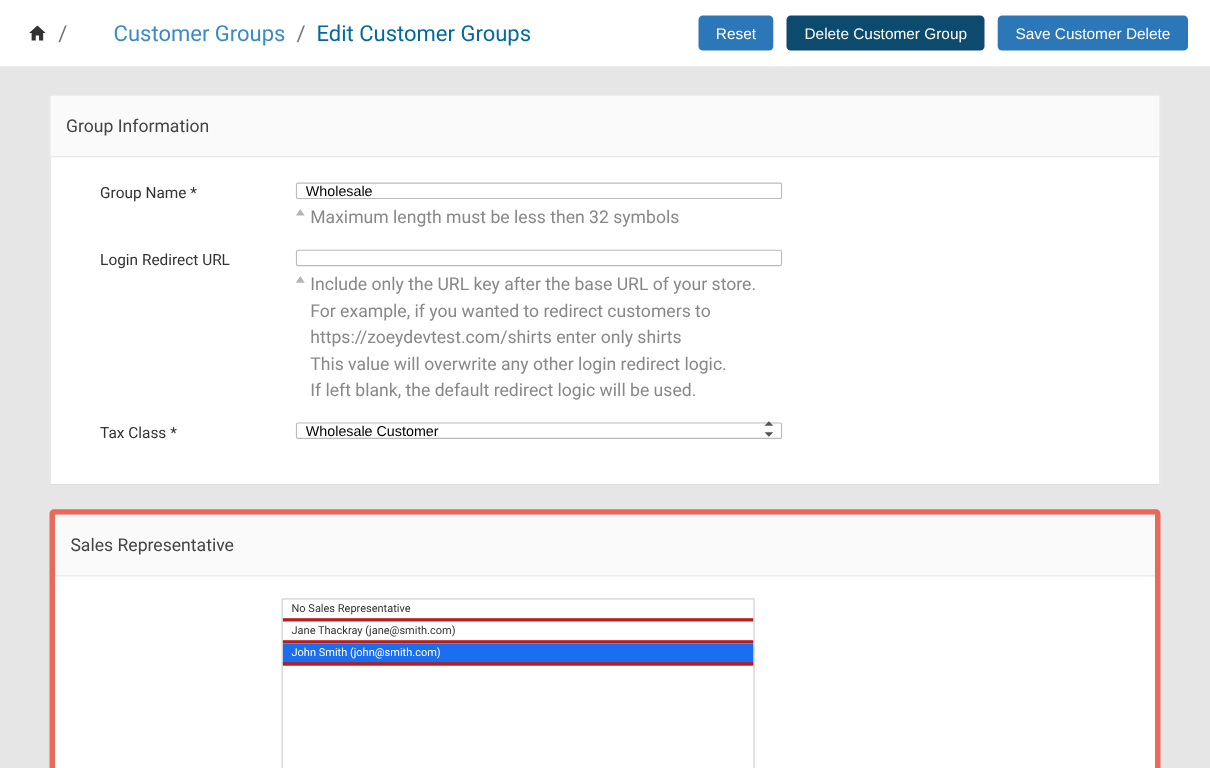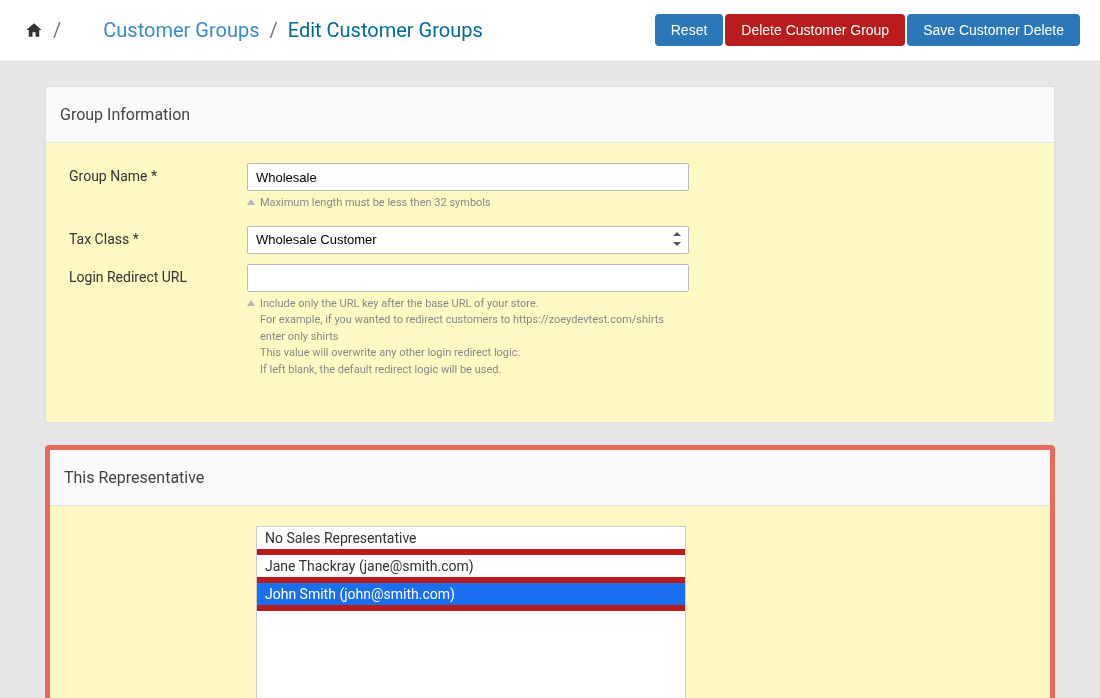--- a/index.html
+++ b/index.html
@@ -27,70 +27,70 @@
   }
   .breadcrumb .sep { color: #777; }
   .breadcrumb a {
     color: #3b8bc4;
     text-decoration: none;
     cursor: pointer;
     margin-left: 32px;
   }
   .breadcrumb .home-icon svg { display:block; }
   .breadcrumb .current { color: #0369a1; }
-  .btn-row { display: flex; gap: 2px; }
+  .btn-row { display: flex; gap: 12px; }
   .btn {
     border: none;
     padding: 8px 16px;
     border-radius: 4px;
     color: #fff;
     font-size: 14px;
     cursor: pointer;
   }
   .btn-primary { background: #2c77b8; }
-  .btn-secondary { background: #b91c1c; text-align: right; }
+  .btn-secondary { background: #0c4a6e; text-align: right; }
   .page-body { padding: 25px 45px 40px 45px; }
   .panel {
-    background: #fef9c3;
+    background: #ffffff;
     margin-bottom: 22px;
     border: 1px solid #ddd;
   }
   .panel.highlighted {
     border: 5px solid #e86a5a;
     border-radius: 4px;
   }
   .panel-header {
     padding: 18px 14px;
     font-size: 16px;
     color: #444;
     background: #fafafa;
     border-bottom: 1px solid #e5e5e5;
   }
-  .panel-body { padding: 20px 28px 30px 23px; }
+  .panel-body { padding: 20px 28px 30px 45px; }
   .panel-body.tight { padding: 20px 28px 24px 28px; }
   .form-row {
     display: flex;
     align-items: flex-start;
     margin-bottom: 4px;
   }
   .form-label {
     width: 178px;
     flex-shrink: 0;
     font-size: 14px;
     color: #333;
     padding-top: 5px;
   }
   .form-control-wrap { flex: 1; max-width: 442px; }
   .text-input, .select-input {
     width: 100%;
     padding: 5px 8px;
     font-size: 13px;
     border: 1px solid #bbb;
     border-radius: 2px;
-    height: 28px;
+    height: 15px;
     background:#fff;
   }
   .select-wrap { position: relative; }
   .select-wrap::after {
     content: "";
     position: absolute;
     right: 8px;
     top: 50%;
     width: 0; height: 0;
     border-left: 4px solid transparent;
@@ -106,21 +106,21 @@
     top: 50%;
     width: 0; height: 0;
     border-left: 4px solid transparent;
     border-right: 4px solid transparent;
     border-top: 4px solid #555;
     transform: translateY(2px);
     pointer-events:none;
   }
   .select-input { appearance: none; -webkit-appearance:none; padding-right: 22px;}
   .helper {
-    font-size: 11px;
+    font-size: 16px;
     color: #888;
     padding: 4px 0 10px 13px;
     line-height: 1.5;
     position:relative;
   }
   .helper::before{
     content:"";
     position:absolute;
     left:0; top:8px;
     width:0;height:0;
@@ -130,23 +130,23 @@
   }
   .listbox {
     border: 1px solid #ccc;
     width: 430px;
     height: 194px;
     overflow-y: auto;
     background:#fff;
   }
   .listbox-item {
     padding: 3px 8px;
-    font-size: 14px;
+    font-size: 10px;
     cursor: pointer;
-    border-bottom: 6px solid #b91c1c;
+    border-bottom: 3px solid #b91c1c;
   }
   .listbox-item.selected {
     background: #1a6ef0;
     color: #fff;
   }
 </style>
 </head>
 <body>
 
 <div class="topbar">
@@ -176,47 +176,47 @@
 
       <div class="form-row">
         <div class="form-label">Group Name *</div>
         <div class="form-control-wrap">
           <input type="text" class="text-input" value="Wholesale" style="">
           <div class="helper">Maximum length must be less then 32 symbols</div>
         </div>
       </div>
 
       <div class="form-row">
-        <div class="form-label">Tax Class *</div>
-        <div class="form-control-wrap">
-          <div class="select-wrap">
-            <input type="text" readonly="" class="select-input" value="Wholesale Customer" style="">
-          </div>
-          <div style="height:6px"></div>
-        </div>
-      </div>
-
-      <div class="form-row">
         <div class="form-label">Login Redirect URL</div>
         <div class="form-control-wrap">
           <input type="text" class="text-input" value="" style="">
           <div class="helper">
             <span>Include only the URL key after the base URL of your store.</span><br>
             <span>For example, if you wanted to redirect customers to https://zoeydevtest.com/shirts enter only shirts</span><br>
             <span>This value will overwrite any other login redirect logic.</span><br>
             <span>If left blank, the default redirect logic will be used.</span>
           </div>
         </div>
       </div>
 
+      <div class="form-row">
+        <div class="form-label">Tax Class *</div>
+        <div class="form-control-wrap">
+          <div class="select-wrap">
+            <input type="text" readonly="" class="select-input" value="Wholesale Customer" style="">
+          </div>
+          <div style="height:6px"></div>
+        </div>
+      </div>
+
     </div>
   </div>
 
   <div class="panel highlighted">
-    <div class="panel-header">This Representative</div>
+    <div class="panel-header">Sales Representative</div>
     <div class="panel-body tight">
       <div class="form-row">
         <div class="form-label" style="width:178px"></div>
         <div>
           <div class="listbox" id="sales-rep-listbox">
               <div class="listbox-item">No Sales Representative</div>
               <div class="listbox-item">Jane Thackray (jane@smith.com)</div>
               <div class="listbox-item selected">John Smith (john@smith.com)</div>
             </div>
 

